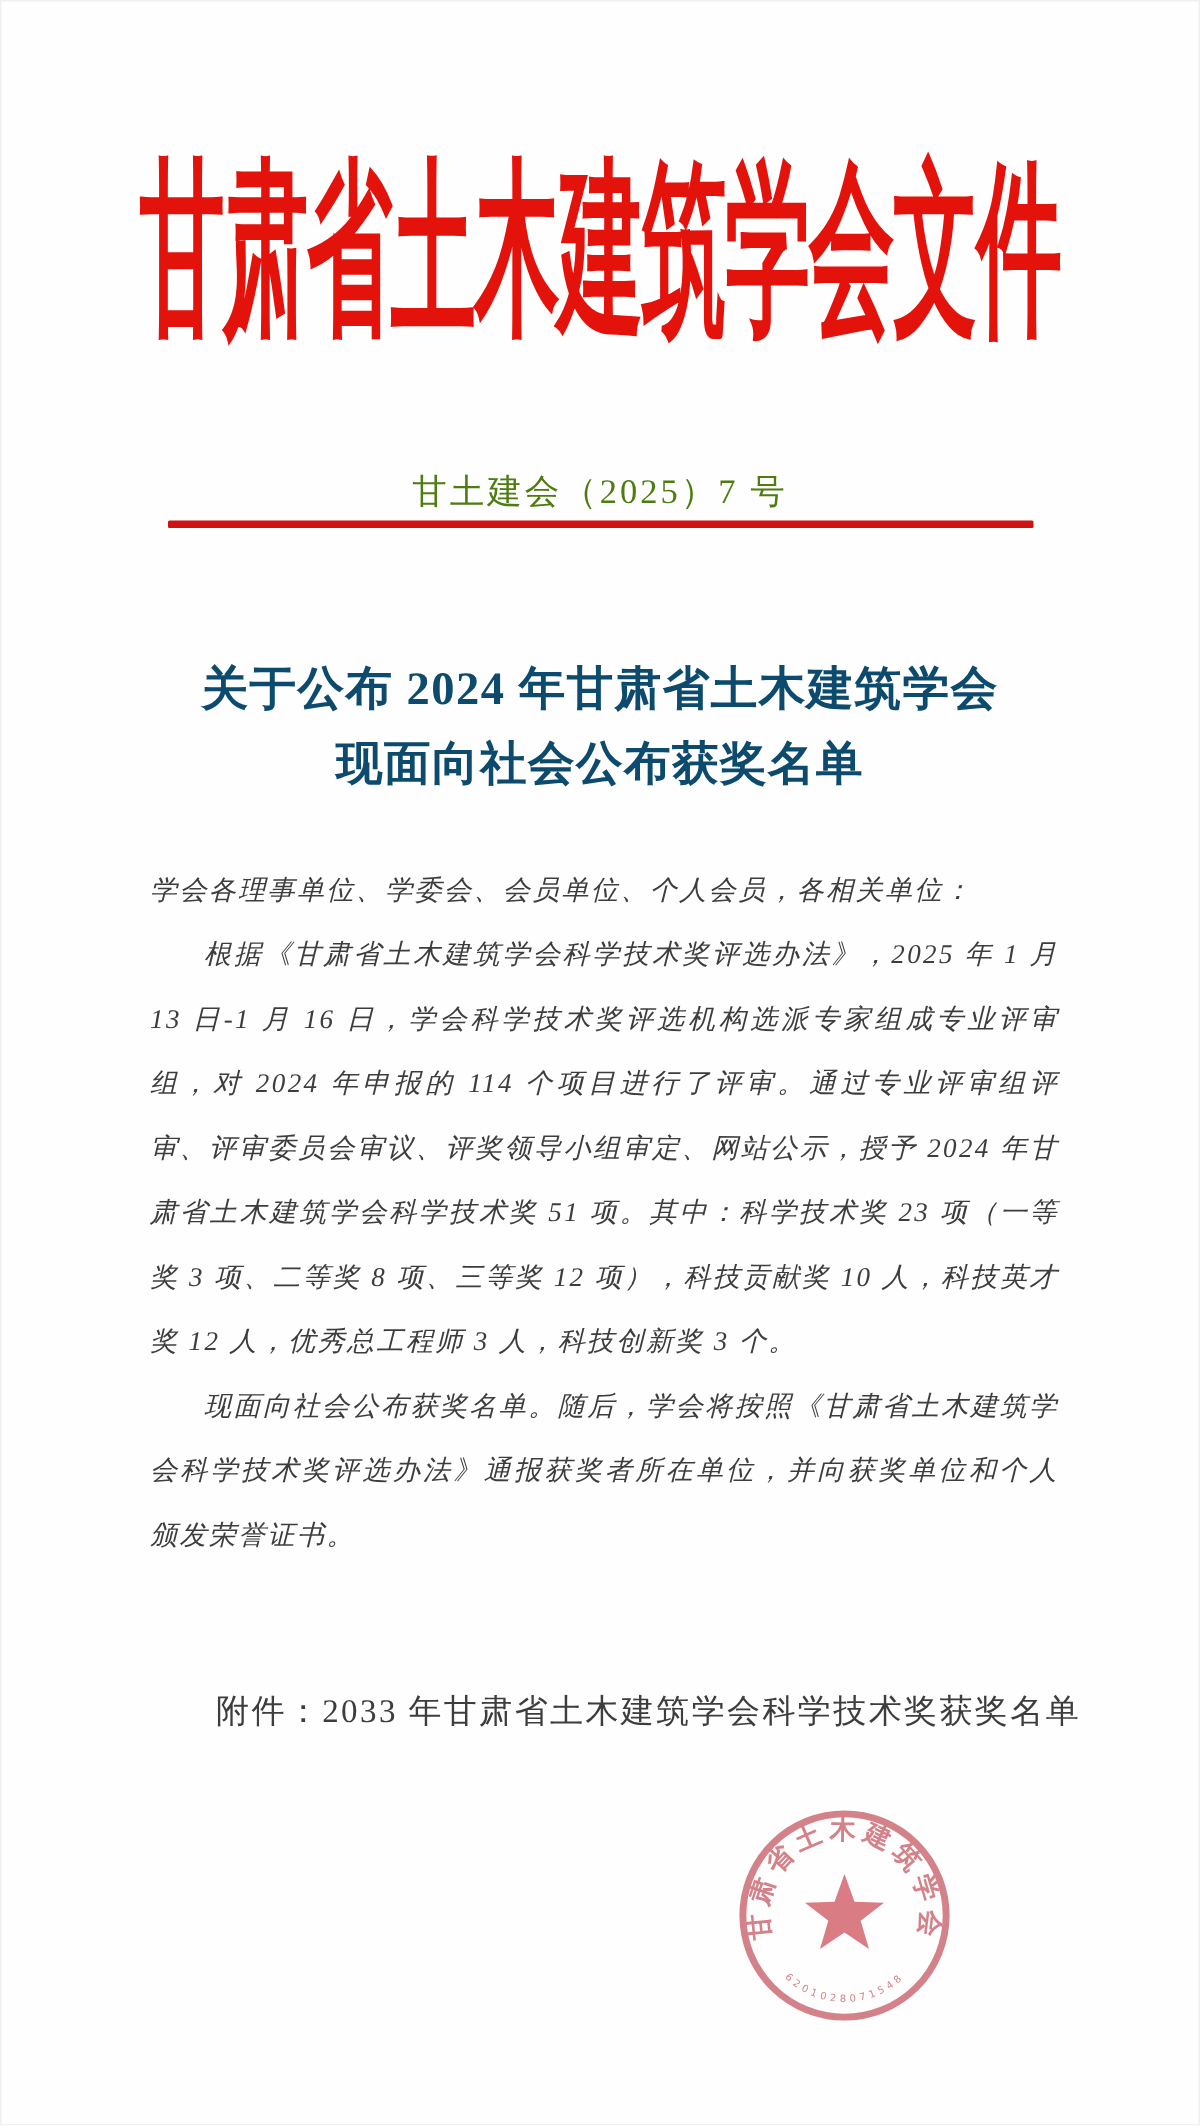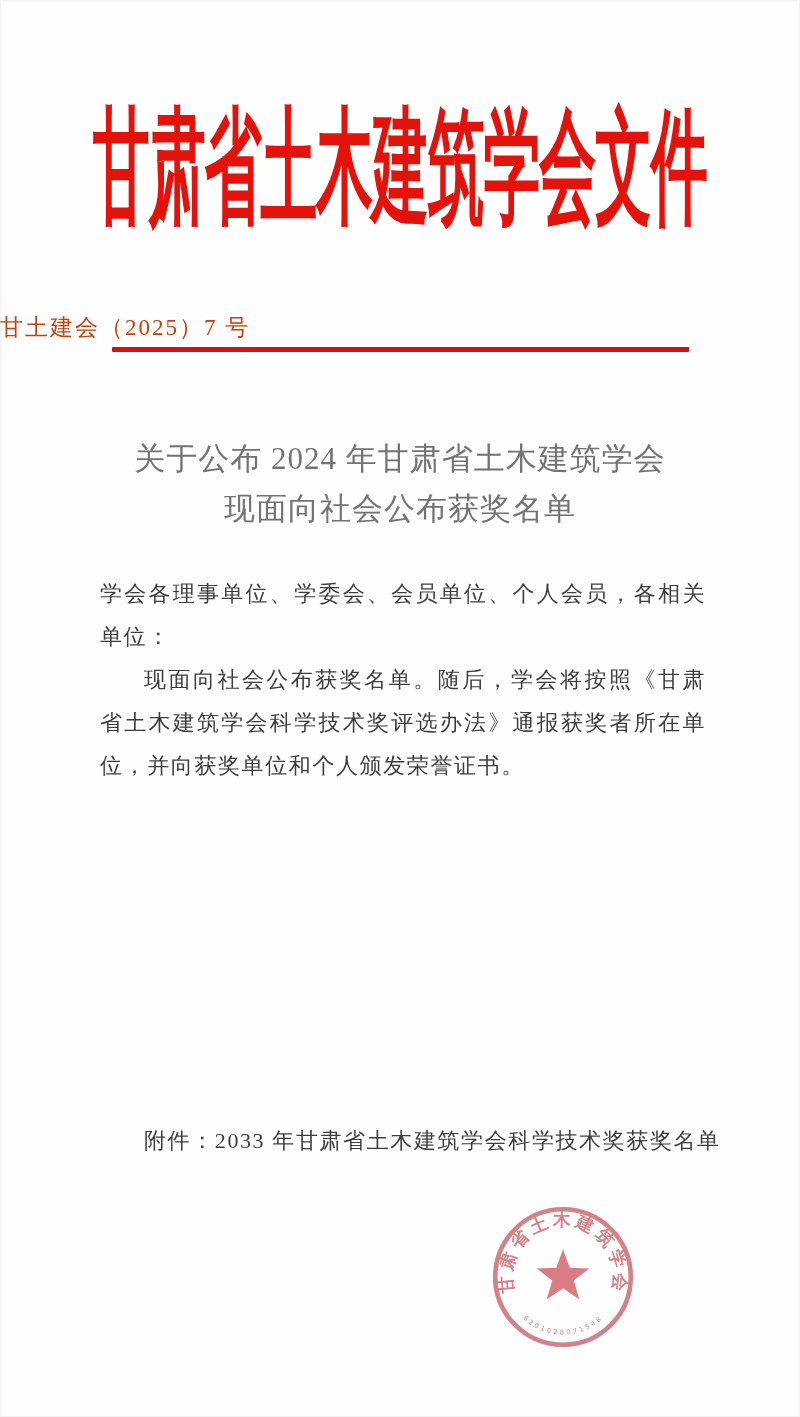--- a/index.html
+++ b/index.html
@@ -19,37 +19,37 @@
   }
   .header-title .txt{
     font-size:126px;line-height:150px;font-weight:900;
     color:#e3120b;white-space:nowrap;
     transform:scaleX(0.45);transform-origin:50% 50%;
     letter-spacing:-2px;
   }
   
   .doc-number{
     position:absolute;top:312px;left:0;width:800px;
-    font-size:23px;color:#c2410c;letter-spacing:2px;
+    text-align:center;font-size:23px;color:#4d7c0f;letter-spacing:2px;
   }
   .red-rule{
     position:absolute;top:347px;left:112px;width:577px;height:5px;
     background:#cf1212;border-radius:1px;
   }
   
   .doc-title{
     position:absolute;top:434px;left:0;width:800px;
-    text-align:center;font-weight:400;color:#737373;
+    text-align:center;font-weight:700;color:#0c4a6e;
     font-size:31px;line-height:50px;letter-spacing:1px;
   }
   
   .body-text{
     position:absolute;top:572px;left:100px;width:606px;
-    font-size:22px;line-height:43px;letter-spacing:1.6px;
-    text-align:justify;text-align-last:left;color:#3d3d3d;
+    font-size:18px;line-height:43px;letter-spacing:1.6px;
+    text-align:justify;text-align-last:left;color:#3d3d3d;font-style:italic;
   }
   .body-text p{margin:0;text-indent:2em;}
   .body-text p.salutation{text-indent:0;}
   
   .attachment{
     position:absolute;top:1126px;left:100px;width:640px;
     font-size:22px;letter-spacing:1.6px;color:#3d3d3d;text-indent:2em;
   }
   
   .seal{
@@ -75,20 +75,21 @@
 
   <div class="red-rule"></div>
 
   <div class="doc-title">
     <div>关于公布 2024 年甘肃省土木建筑学会</div>
     <div>现面向社会公布获奖名单</div>
   </div>
 
   <div class="body-text">
     <p class="salutation">学会各理事单位、学委会、会员单位、个人会员，各相关单位：</p>
+    <p>根据《甘肃省土木建筑学会科学技术奖评选办法》，2025 年 1 月 13 日-1 月 16 日，学会科学技术奖评选机构选派专家组成专业评审组，对 2024 年申报的 114 个项目进行了评审。通过专业评审组评审、评审委员会审议、评奖领导小组审定、网站公示，授予 2024 年甘肃省土木建筑学会科学技术奖 51 项。其中：科学技术奖 23 项（一等奖 3 项、二等奖 8 项、三等奖 12 项），科技贡献奖 10 人，科技英才奖 12 人，优秀总工程师 3 人，科技创新奖 3 个。</p>
     <p>现面向社会公布获奖名单。随后，学会将按照《甘肃省土木建筑学会科学技术奖评选办法》通报获奖者所在单位，并向获奖单位和个人颁发荣誉证书。</p>
   </div>
 
   <div class="attachment">附件：2033 年甘肃省土木建筑学会科学技术奖获奖名单</div>
 
   <svg class="seal" viewBox="0 0 150 150" xmlns="http://www.w3.org/2000/svg">
     <defs>
       <path id="seal-top-arc" d="M 28 92 A 50 50 0 1 1 122 92" fill="none"></path>
       <path id="seal-bottom-arc" d="M 32 111 A 56 56 0 0 0 118 111" fill="none"></path>
     </defs>

